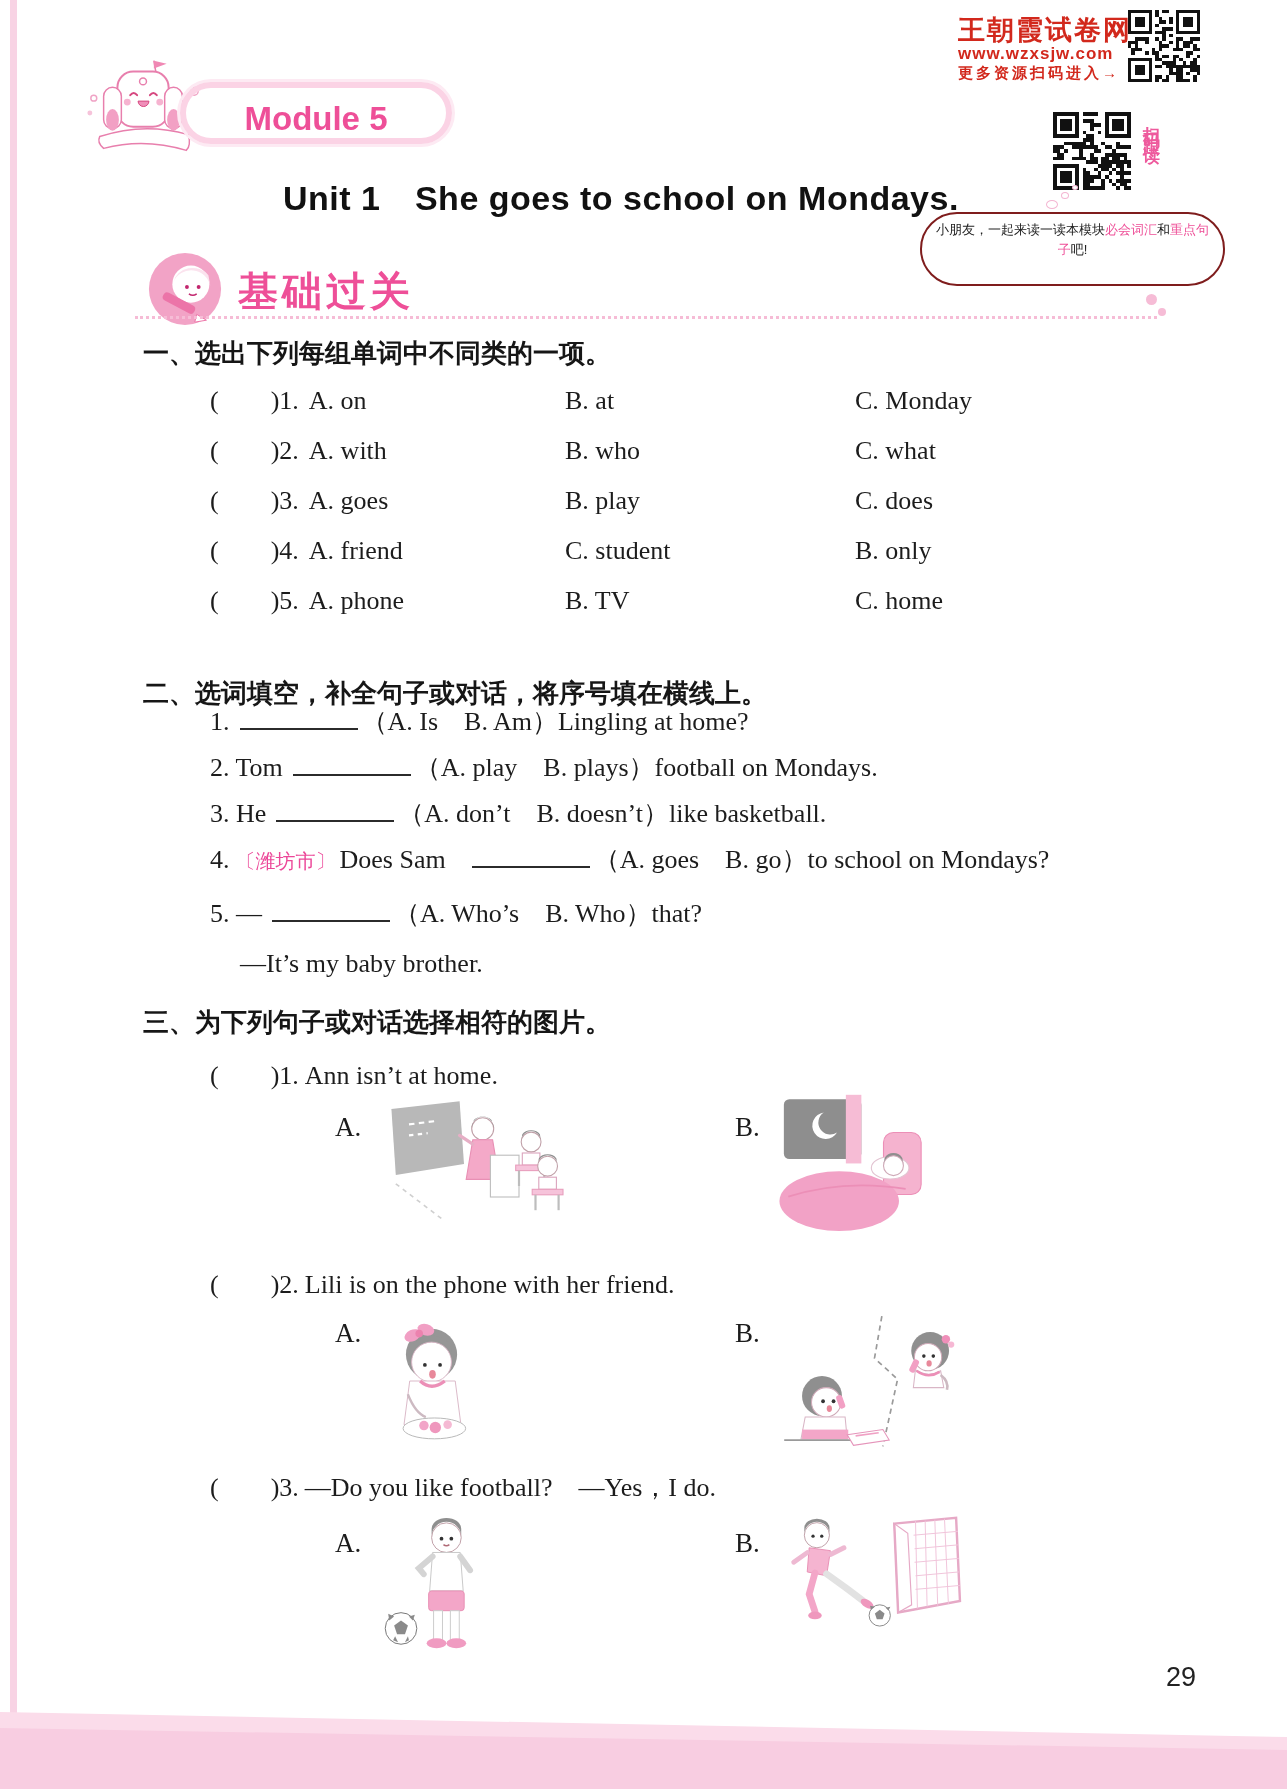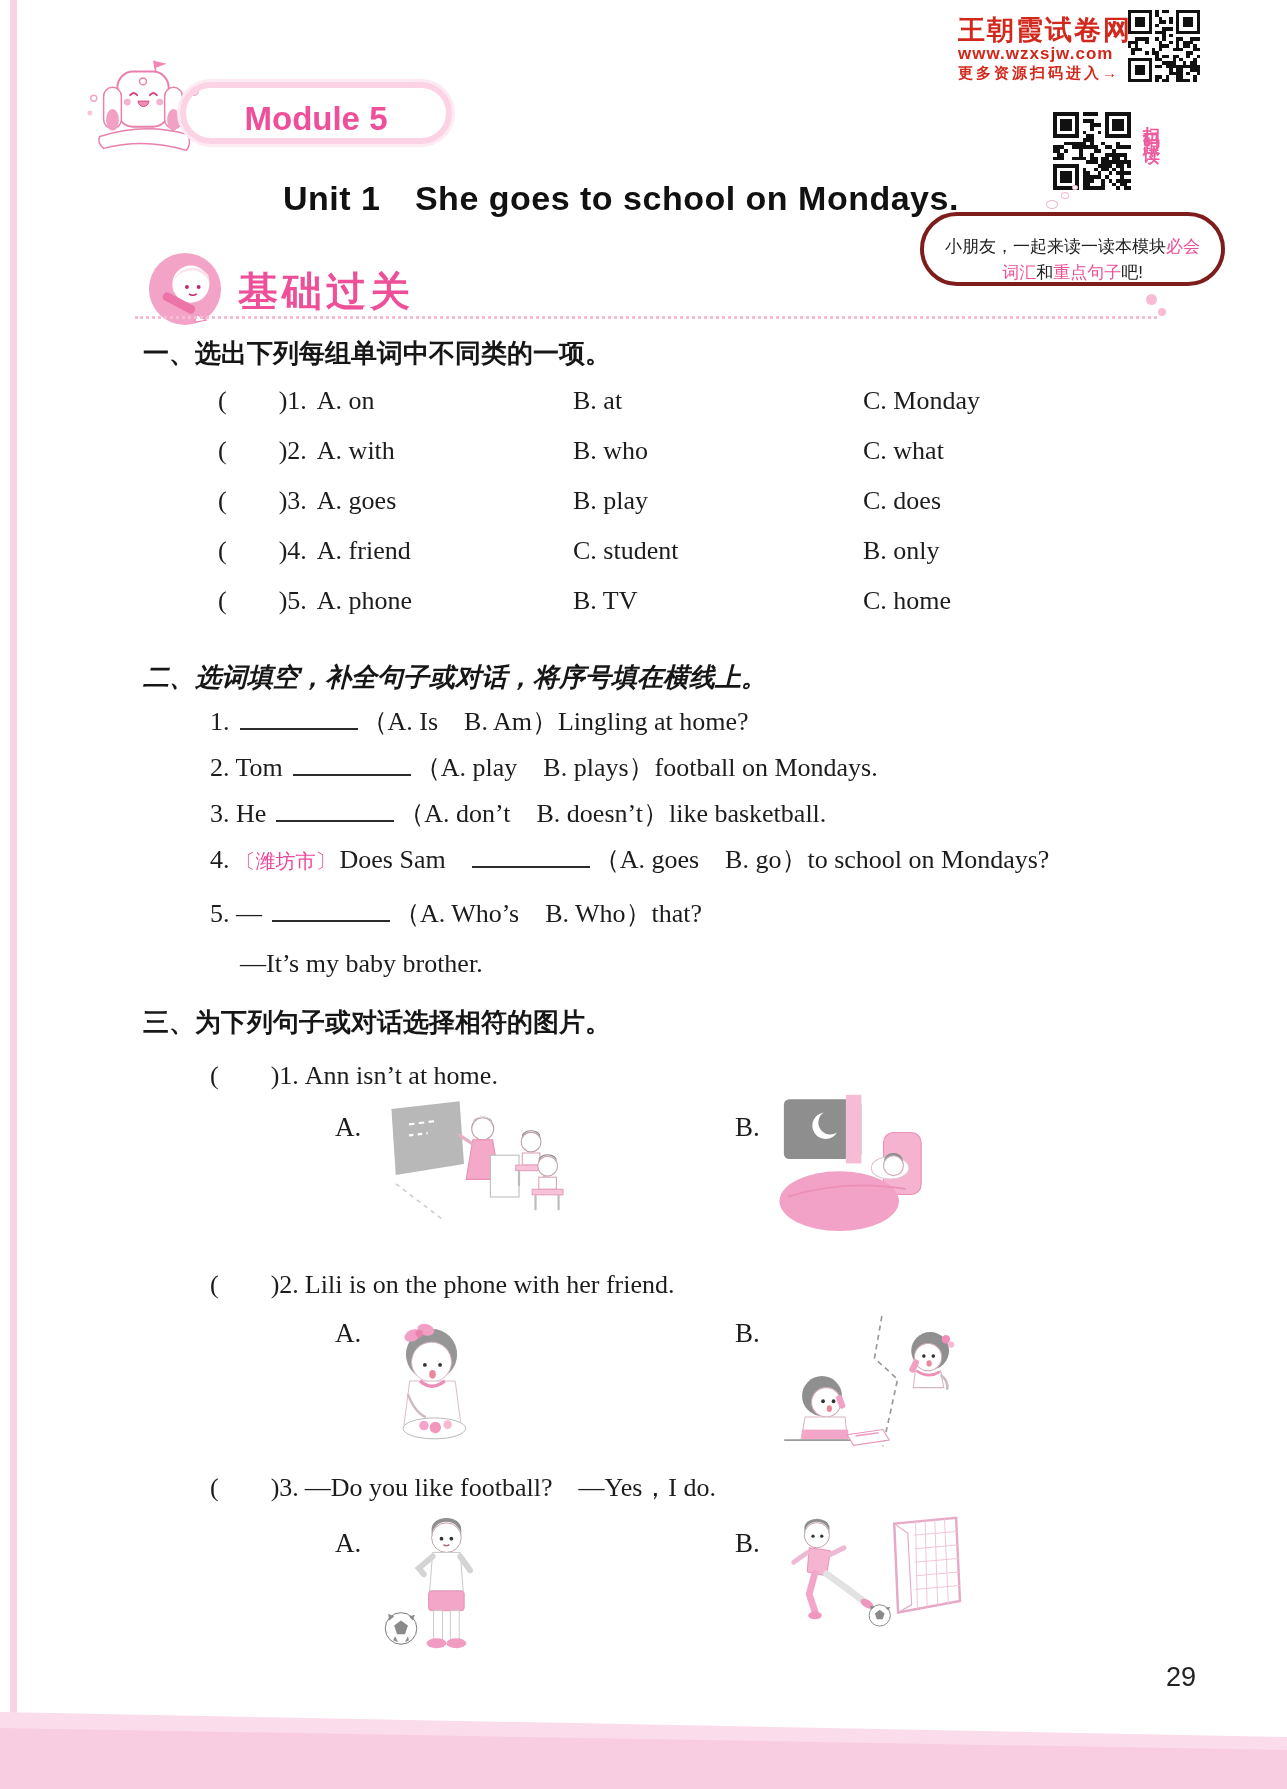--- a/index.html
+++ b/index.html
@@ -13,33 +13,33 @@
   .brand-url  { font-size:17px; font-weight:bold; color:#d2281c; letter-spacing:1px; }
   .brand-more { font-size:15px; font-weight:bold; color:#d2281c; letter-spacing:3px; }
   .scan-label { writing-mode:vertical-rl; font-size:17px; font-weight:bold; color:#ee5a9d; letter-spacing:7px; }
   .qr { background:#fff; }
 
   
   .module-pill { width:272px; height:62px; border:6px solid #fbd3e5; border-radius:40px;
                  box-shadow:0 0 0 3px #fdeaf3; text-align:center; line-height:62px;
                  font-size:33px; font-weight:bold; color:#ee4f98; }
   .unit-title { font-size:34px; font-weight:bold; color:#111; letter-spacing:0.5px; }
-  .bubble { width:305px; height:74px; border:4px solid #7f1d1d; border-radius:38px;
-            padding:18px 14px; font-size:17px; line-height:1.55; text-align:center; color:#222; }
+  .bubble { width:305px; height:74px; border:2px solid #7f1d1d; border-radius:38px;
+            padding:6px 14px; font-size:13px; line-height:1.55; text-align:center; color:#222; }
   .bubble .hl { color:#ee4f98; }
   .thought-dot { border:1.5px solid #f4b6d2; background:#fff; border-radius:50%; }
 
   .badge-label { font-size:40px; font-weight:bold; color:#ee4f98; letter-spacing:4px; }
   .dotted-line { border-top:3px dotted #f6bcd6; }
   .pink-dot { background:#f6bcd6; border-radius:50%; }
 
   
   .sec-title { font-size:26px; font-weight:bold; color:#161616; }
   .s1-row { display:grid; grid-template-columns:355px 290px 1fr; width:1000px;
-            font-family:"Liberation Serif", serif; font-size:26px; line-height:46px;margin-left:8px; }
+            font-family:"Liberation Serif", serif; font-size:26px; line-height:46px; }
   .s1-optA { margin-left:10px; }
   .s2-item { font-family:"Liberation Serif", serif; font-size:26px; line-height:44px; white-space:nowrap; }
   .s2-tag { color:#ec4899; font-family:"Liberation Sans", sans-serif; font-size:20px; }
   .s2-tag:empty, .s2-mid:empty { display:none; }
   .s2-mid { margin:0 22px 0 4px; }
   .s2-pre { margin-right:6px; }
   .blank { display:inline-block; width:118px; height:2px; border-bottom:2px solid #2b2b2b;
            vertical-align:baseline; margin:0 4px; }
   .s3-line { font-family:"Liberation Serif", serif; font-size:26px; line-height:40px; }
   .fig-letter { font-family:"Liberation Serif", serif; font-size:27px; }
@@ -407,21 +407,21 @@
     <span><span>(　　)4.</span><span class="s1-optA">A. friend</span></span>
     <span>C. student</span>
     <span>B. only</span>
   </div>
   <div class="abs s1-row" style="left:210px; top:578px;">
     <span><span>(　　)5.</span><span class="s1-optA">A. phone</span></span>
     <span>B. TV</span>
     <span>C. home</span>
   </div>
 
-  <div class="abs sec-title" style="left:143px; top:660px;font-style:italic;">二、选词填空，补全句子或对话，将序号填在横线上。</div>
+  <div class="abs sec-title" style="left:143px; top:676px;">二、选词填空，补全句子或对话，将序号填在横线上。</div>
 
   <div class="abs s2-item" style="left:210px; top:700px;font-family:Liberation Serif, serif;">
     <span class="s2-pre">1.</span><span class="blank"></span><span>（A. Is　B. Am）Lingling at home?</span>
   </div>
   <div class="abs s2-item" style="left:210px; top:746px;">
     <span class="s2-pre">2. Tom</span><span class="blank"></span><span>（A. play　B. plays）football on Mondays.</span>
   </div>
   <div class="abs s2-item" style="left:210px; top:792px;">
     <span class="s2-pre">3. He</span><span class="blank"></span><span>（A. don’t　B. doesn’t）like basketball.</span>
   </div>

